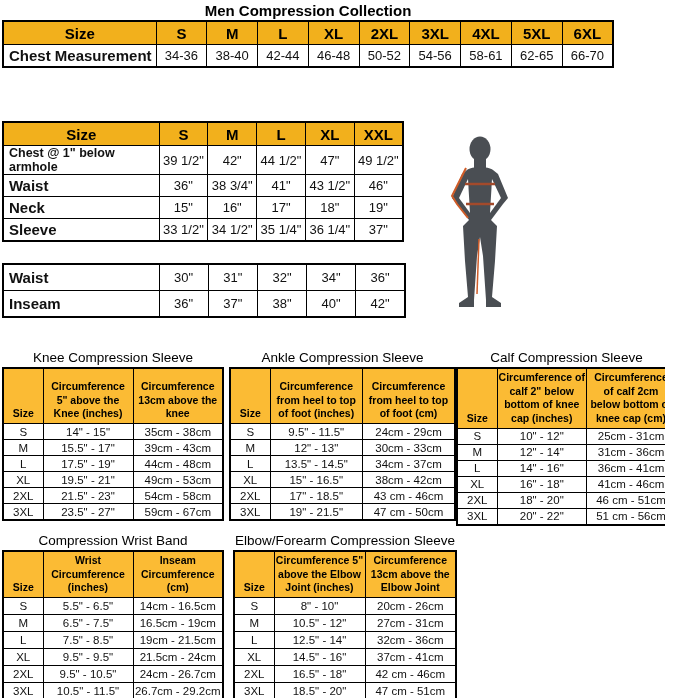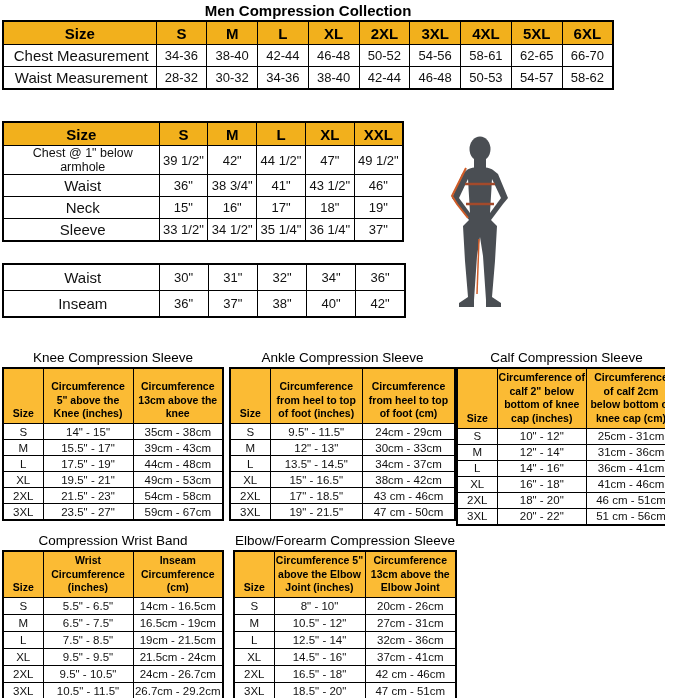--- a/index.html
+++ b/index.html
@@ -7,21 +7,21 @@
           font-family:"Liberation Sans",sans-serif;color:#111;}
   .abs{position:absolute;}
   .t-main{font-size:15px;font-weight:bold;text-align:center;color:#000;}
   .t-small{font-size:13.5px;font-weight:normal;text-align:center;color:#000;white-space:nowrap;}
   table{border-collapse:collapse;background:#fff;table-layout:fixed;}
   table.big,table.small-table{border:2px solid #000;}
   th,td{border:1px solid #000;text-align:center;overflow:hidden;}
   
   .big th{background:#F2B01C;font-size:15px;font-weight:bold;height:22px;padding:0 2px;color:#000;}
   .big td{font-size:13px;height:21px;padding:0 2px;color:#111;}
-  .big td:first-child{text-align:center;font-size:15px;padding-left:5px;}
+  .big td:first-child{text-align:left;font-size:15px;padding-left:5px;font-weight:bold;}
   .slimfit tr:first-child td:first-child{font-size:12.5px;}
   .pant td{height:25px;}
   
   .small-table th{background:#FBBB34;font-size:10.5px;font-weight:bold;vertical-align:bottom;
                   padding:2px 1px;line-height:1.3;color:#000;}
   .small-table td{font-size:11.5px;padding:0 1px;color:#111;}
   .r1 .small-table th{height:50px;}
   .r1 .small-table td{height:15px;}
   .r2 .small-table th{height:38px;margin-top:8px;}
   .r2 .small-table td{height:16px;}
@@ -63,32 +63,20 @@
           <td>34-36</td>
           <td>38-40</td>
           <td>42-44</td>
           <td>46-48</td>
           <td>50-52</td>
           <td>54-56</td>
           <td>58-61</td>
           <td>62-65</td>
           <td>66-70</td>
         </tr>
-        <tr>
-          <td>Waist Measurement</td>
-          <td>28-32</td>
-          <td>30-32</td>
-          <td>34-36</td>
-          <td>38-40</td>
-          <td>42-44</td>
-          <td>46-48</td>
-          <td>50-53</td>
-          <td>54-57</td>
-          <td>58-62</td>
-        </tr>
       </tbody>
     </table>
 
   <div class="abs t-main" style="left:2px;top:119px;width:402px">Men Slim Fit Collection</div>
   <table class="big slimfit abs" style="left:2px;top:121px;width:402px">
     <colgroup>
         <col class="c-label2">
         <col span="5">
       </colgroup>
   <thead>

